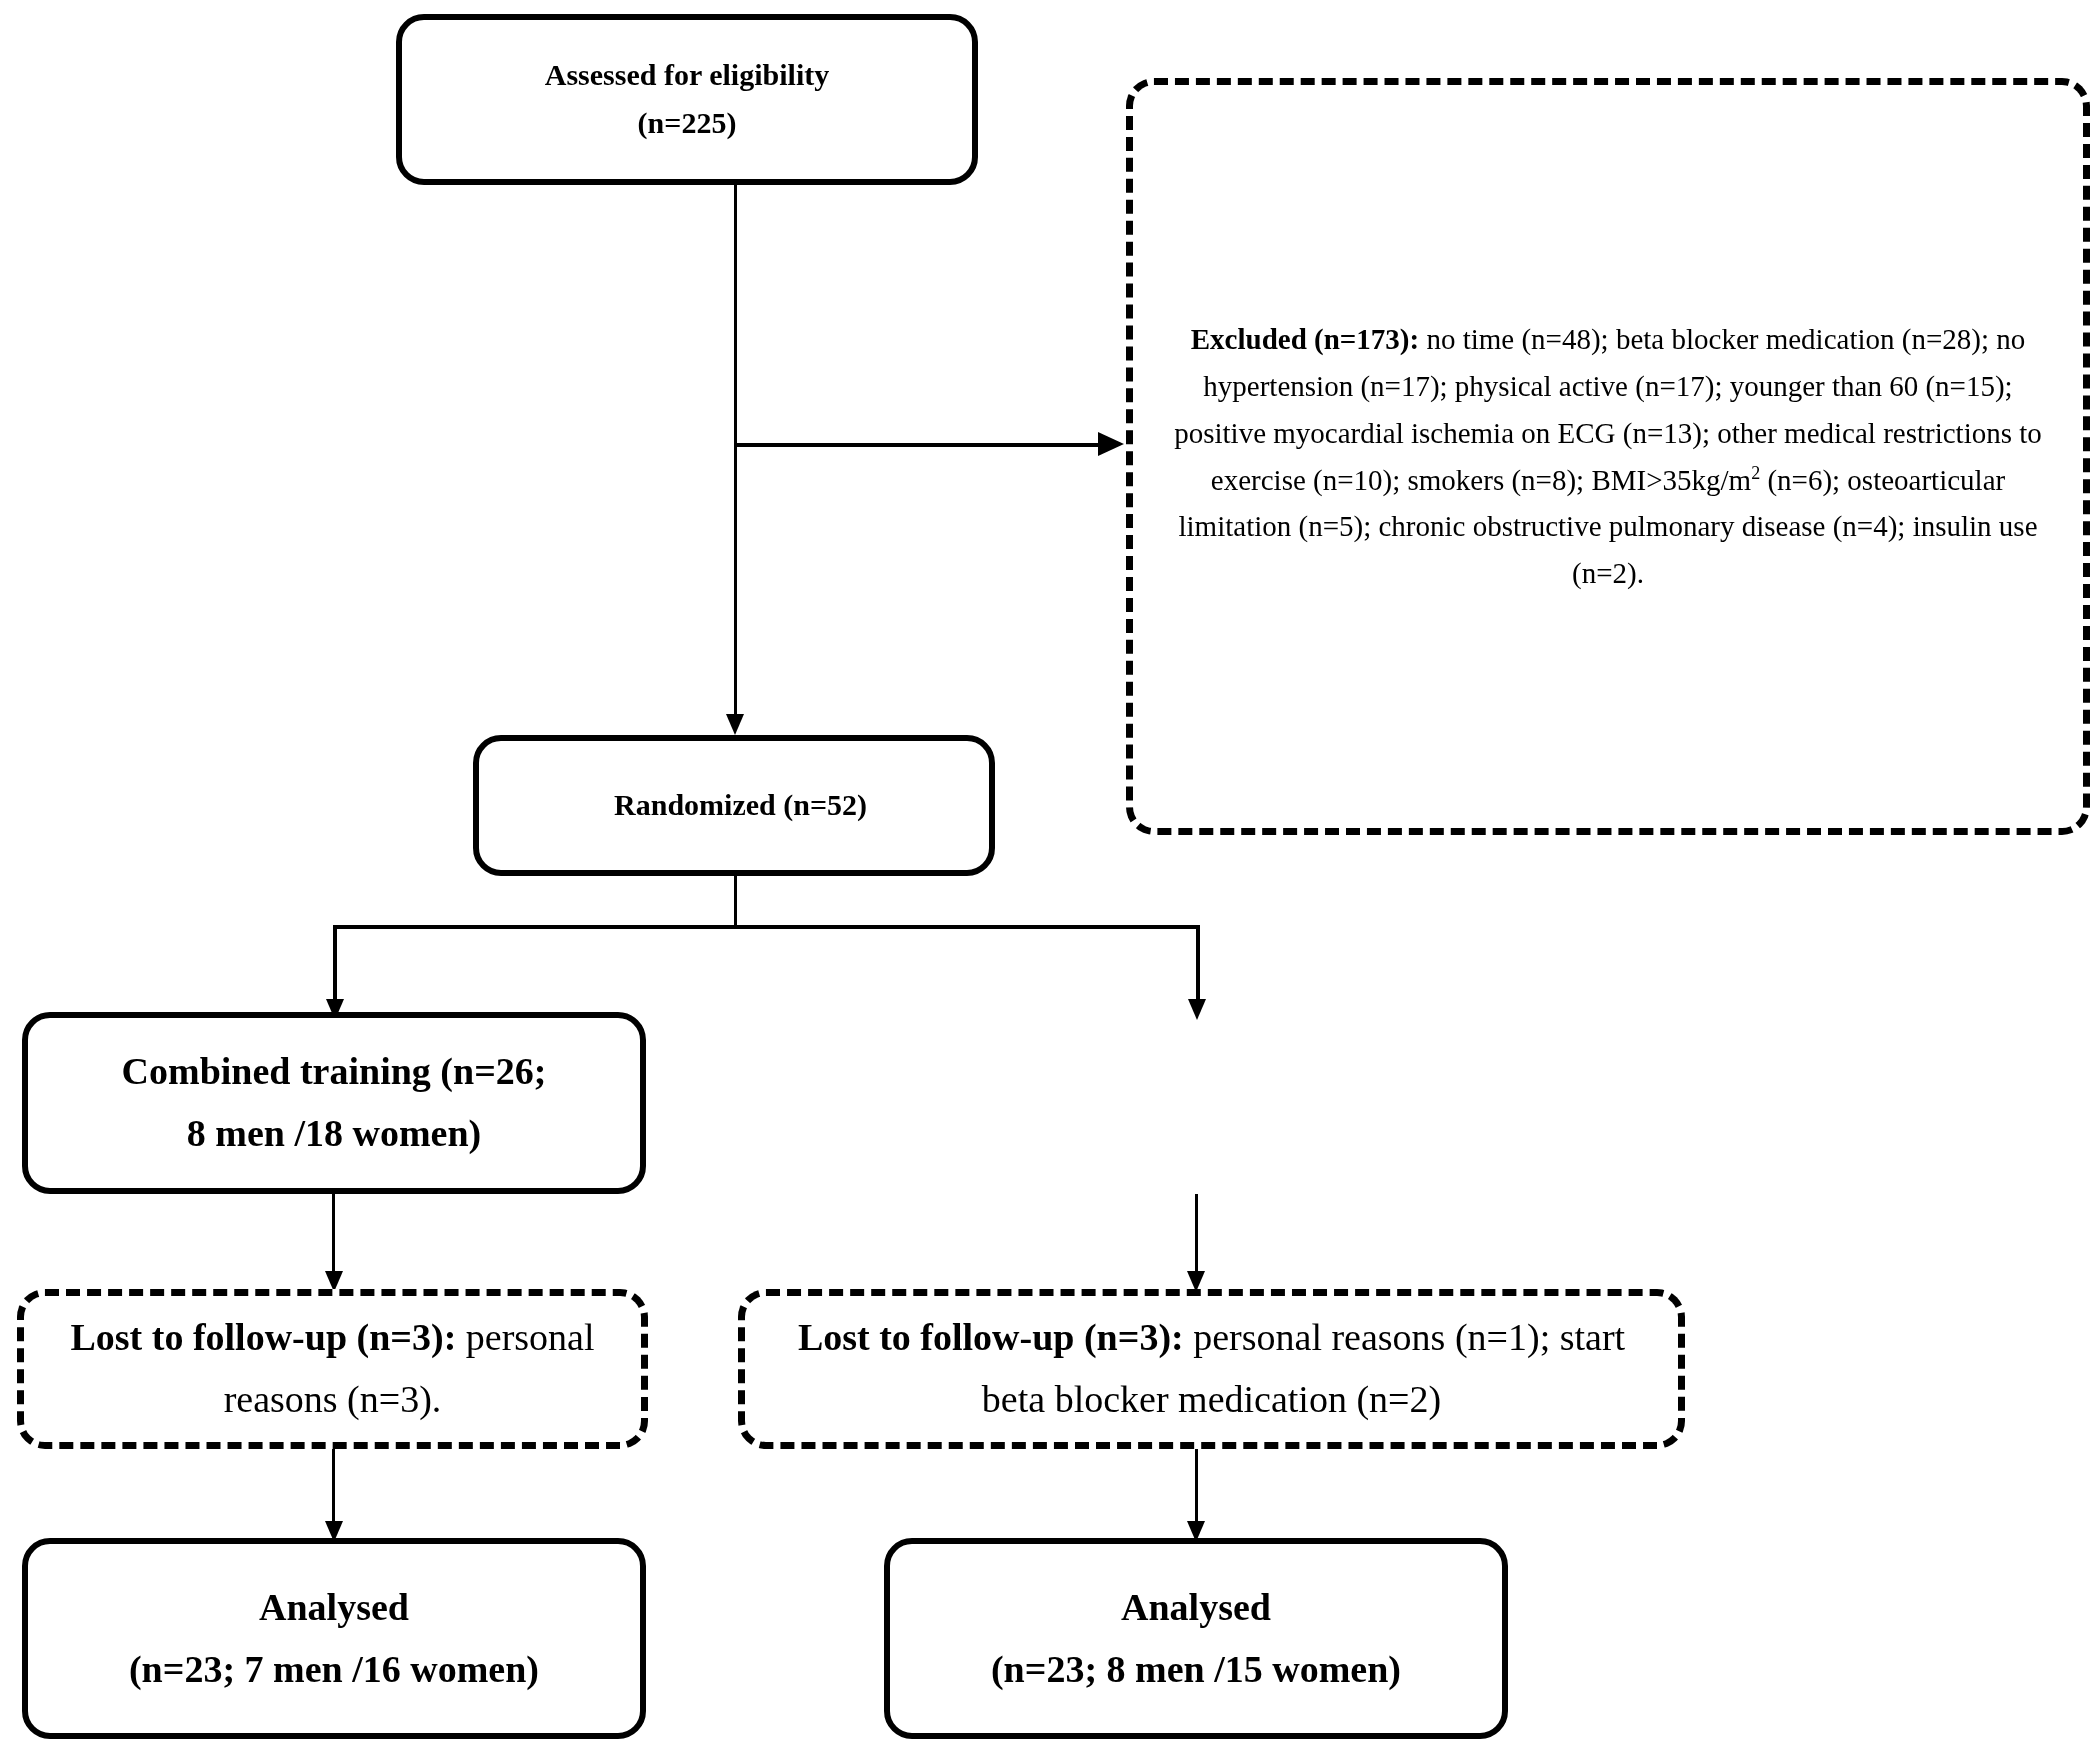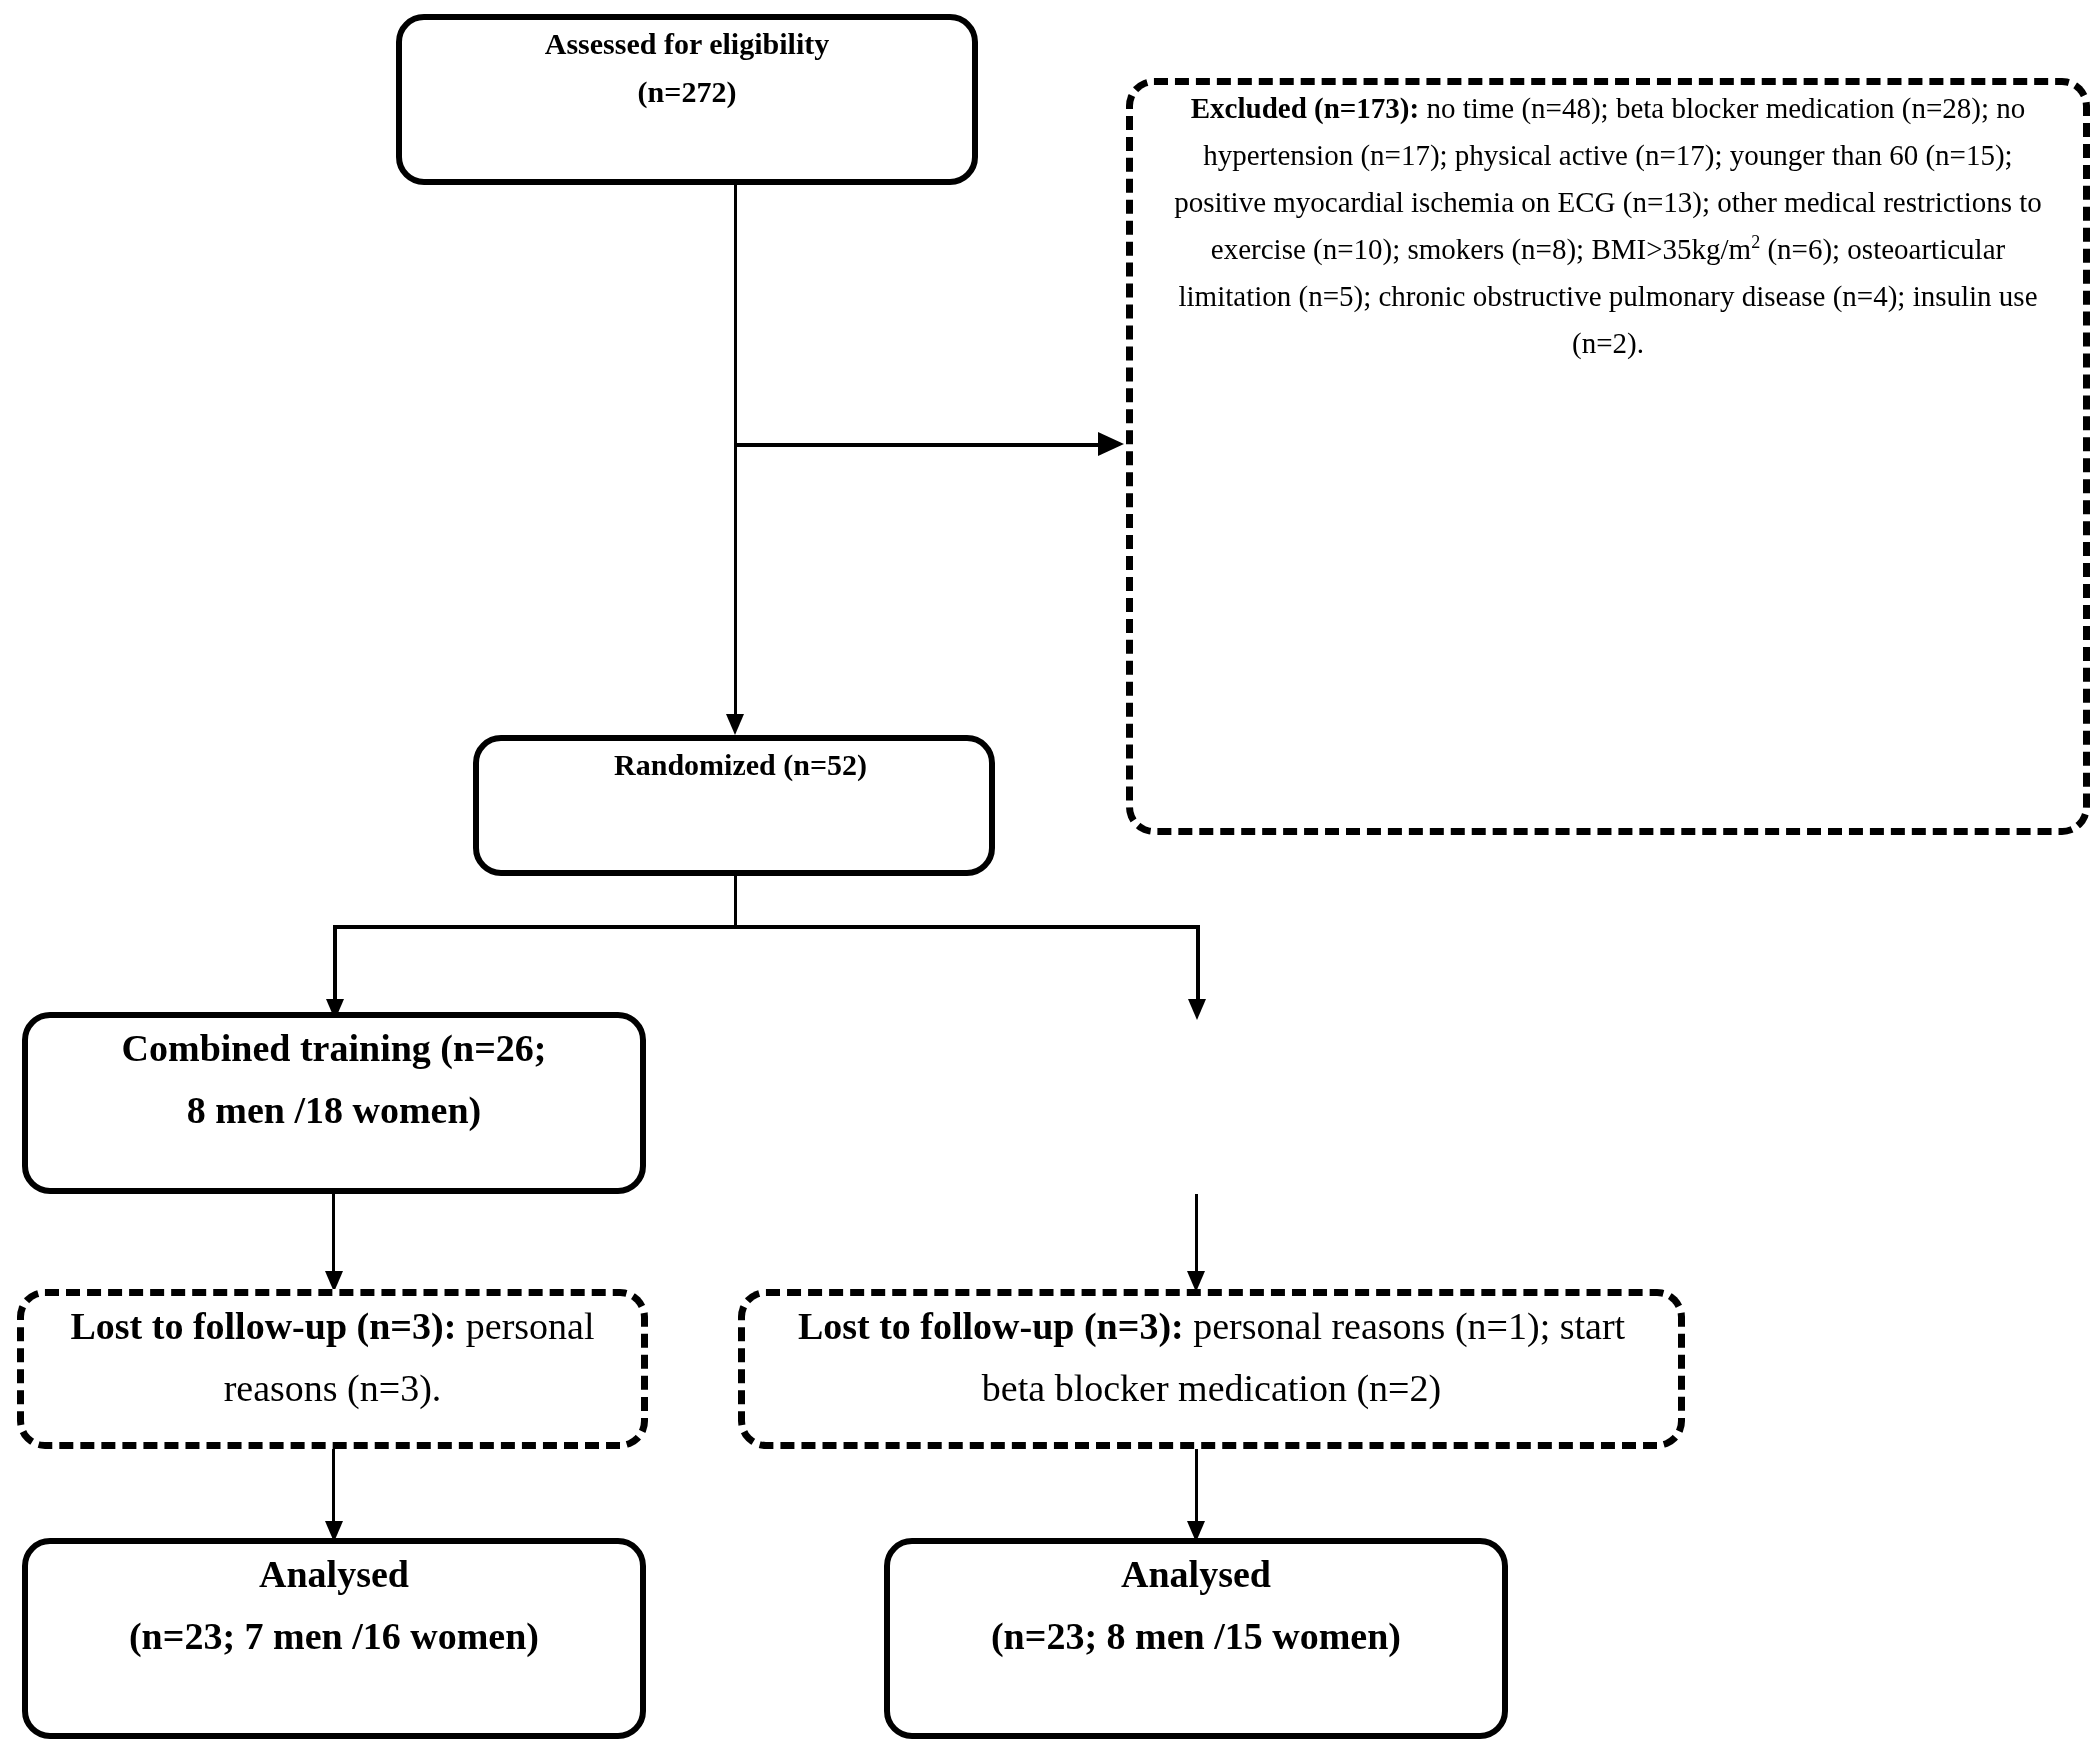--- a/index.html
+++ b/index.html
@@ -17,21 +17,21 @@
     width: 2097px;
     height: 1761px;
     background: #ffffff;
     overflow: hidden;
   }
   
   .node {
     position: absolute;
     box-sizing: border-box;
     display: flex;
-    align-items: flex-start;
+    align-items: center;
     justify-content: center;
     text-align: center;
     background: #ffffff;
     color: #000000;
   }
   .node.solid {
     border: 6.3px solid #000000;
     border-radius: 28px;
   }
   .node.dashed {
@@ -88,21 +88,21 @@
   sup { font-size: 0.62em; vertical-align: super; line-height: 0; }
 </style>
 </head>
 <body>
 
 <div id="canvas">
 
   <div class="node solid" style="left:396px; top:13.6px; width:582px; height:171px;">
     <span class="txt fs-big bold">
       <span>Assessed for eligibility</span><br>
-      <span>(n=272)</span>
+      <span>(n=225)</span>
     </span>
   </div>
 
   <div class="vline" style="left:734px; top:184px; width:3.4px; height:534px;"></div>
   <div class="arrow-down small" style="left:726px; top:714px;"></div>
 
   <div class="hline" style="left:734px; top:443px; width:379px; height:4.4px;"></div>
   <div class="arrow-right" style="left:1098px; top:432px;"></div>
 
   <div class="node dashed" style="left:1126px; top:78px; width:964px; height:757px;">

